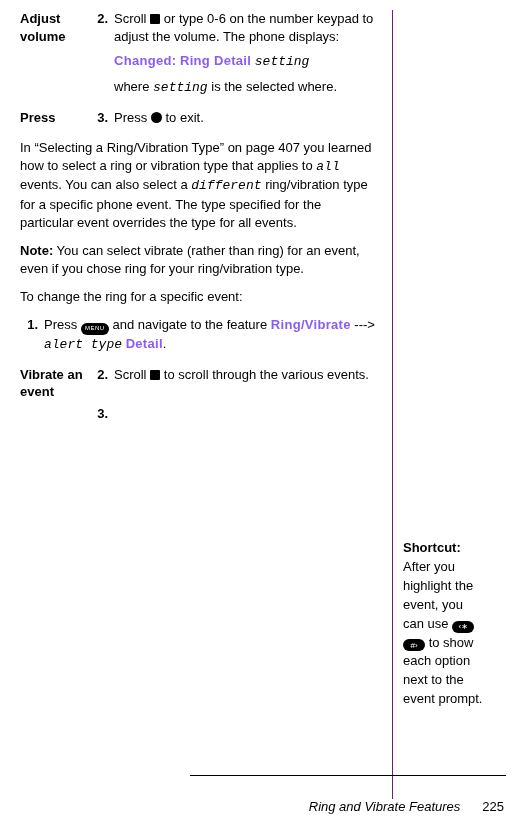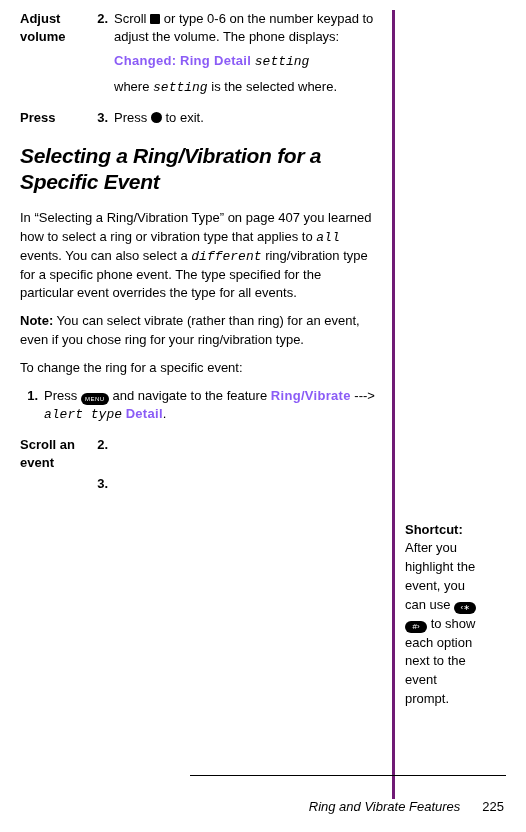--- a/index.html
+++ b/index.html
@@ -1,20 +1,20 @@
 <!DOCTYPE html>
 <html><head>
   <meta charset="utf-8">
   <style>
     * { margin: 0; padding: 0; box-sizing: border-box; }
     body { font-family: Arial, Helvetica, sans-serif; font-size: 13px; color: #000; width: 526px; height: 832px; background: #fff; position: relative; }
     .page { display: flex; flex-direction: column; height: 100%; }
     .content-area { display: flex; flex: 1; padding: 10px 0 0 20px; }
     .main-col { width: 372px; padding-right: 14px; }
-    .side-col { width: 100px; border-left: 3px solid #701a75; padding: 0 8px 0 10px; font-size: 13px; line-height: 1.45; display: flex; flex-direction: column; }
+    .side-col { width: 100px; border-left: 1px solid #701a75; padding: 0 8px 0 10px; font-size: 13px; line-height: 1.45; display: flex; flex-direction: column; }
     .side-spacer { flex: 1; }
     .shortcut-block { margin-bottom: 90px; }
     .step-row { display: flex; margin-bottom: 12px; }
     .step-label { width: 70px; font-weight: bold; font-size: 13px; padding-right: 6px; line-height: 1.35; }
     .step-num { width: 24px; font-weight: bold; text-align: right; padding-right: 6px; line-height: 1.35; }
     .step-body { flex: 1; line-height: 1.4; }
     .monofont { font-family: 'Arial Narrow', Arial, sans-serif; letter-spacing: 0.3px; color: #8b5cf6; font-weight: bold; }
     .italic { font-style: italic; font-family: Liberation Mono, monospace; }
     .bold { font-weight: bold; text-align: right; }
     h2 { font-family: Arial, sans-serif; font-weight: bold; font-style: italic; font-size: 21px; line-height: 1.25; margin: 16px 0 14px 0; letter-spacing: -0.3px; }
@@ -60,21 +60,20 @@
       <div class="step-row">
         <div class="step-label">Press</div>
         <div class="step-num">3.</div>
         <div class="step-body">
           <span>Press</span>
           <span class="icon icon-circle"></span>
           <span>to exit.</span>
         </div>
       </div>
 
-      <h2>Selecting a Ring/Vibration for a Specific Event</h2>
 
       <p class="body">
         <span>In “Selecting a Ring/Vibration Type” on page 407 you learned how to select a ring or vibration type that applies to</span>
         <span class="italic">all</span>
         <span>events. You can also select a</span>
         <span class="italic">different</span>
         <span>ring/vibration type for a specific phone event. The type specified for the particular event overrides the type for all events.</span>
       </p>
 
       <p class="body">
@@ -91,22 +90,27 @@
           <span class="icon icon-menu">MENU</span>
           <span>and navigate to the feature</span>
           <span class="monofont">Ring/Vibrate</span>
           <span>---&gt;</span>
           <span class="italic">alert type</span>
           <span class="monofont">Detail</span><span>.</span>
         </div>
       </div>
 
       <div class="step-row" style="margin-bottom:4px;">
-        <div class="step-label">Scroll an event</div>
+        <div class="step-label">Vibrate an event</div>
         <div class="step-num">2.</div>
+        <div class="step-body">
+          <span>Scroll</span>
+          <span class="icon icon-square"></span>
+          <span>to scroll through the various events.</span>
+        </div>
       </div>
 
       <div class="step-row">
         <div class="step-label"></div>
         <div class="step-num">3.</div>
       </div>
 
     </div>
 
     <div class="side-col">

